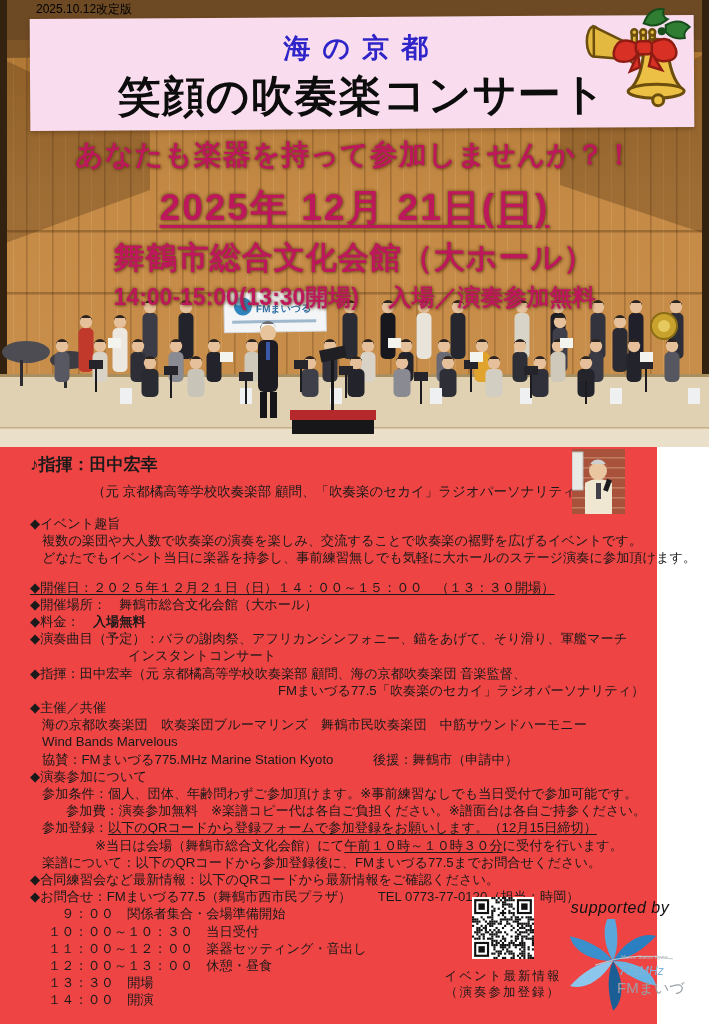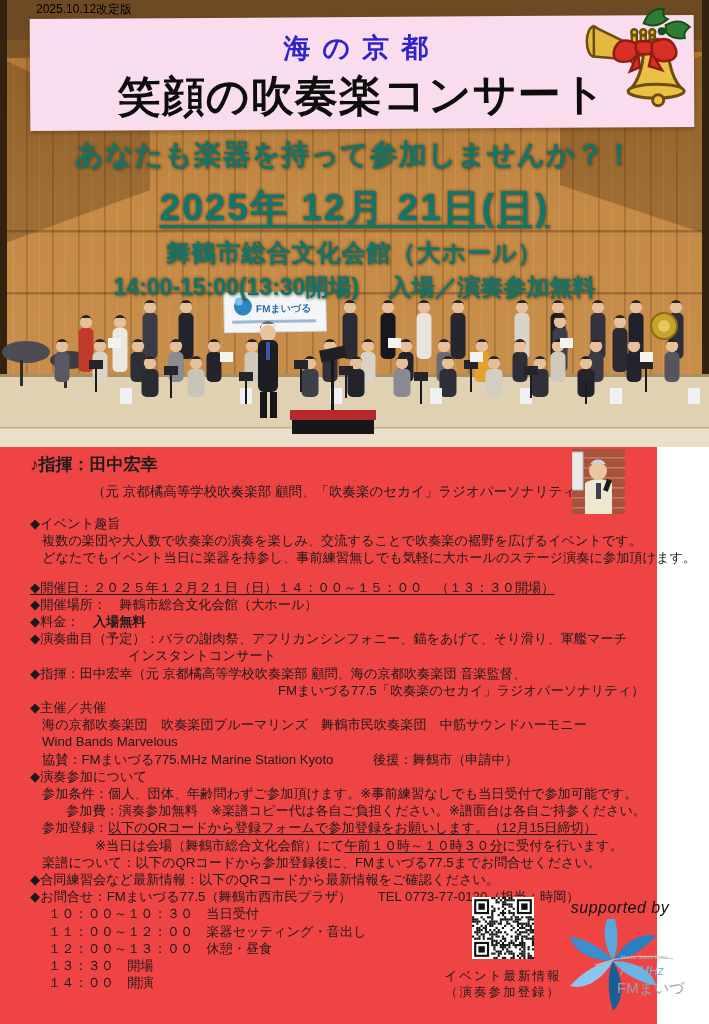--- a/index.html
+++ b/index.html
@@ -10,27 +10,27 @@
   .revision{position:absolute;top:1px;left:36px;font-size:12px;color:#000000;z-index:5;}
   
   .banner{position:absolute;left:30px;top:17px;width:664px;height:112px;background:#f9ddef;
           z-index:4;transform:rotate(-0.35deg);box-shadow:0 2px 4px rgba(60,35,10,.35);}
   .banner-subtitle{margin-top:13px;text-align:center;font-size:27px;font-weight:bold;
           color:#2f24c8;letter-spacing:12px;}
   .banner-title{margin-top:1px;text-align:center;font-size:43px;font-weight:bold;color:#0d0d0d;
           letter-spacing:1px;white-space:nowrap;}
   .trumpet-icon{position:absolute;right:-6px;top:-14px;width:118px;height:126px;}
   
-  .hero{position:absolute;top:136px;left:0;width:709px;text-align:center;color:#0f766e;
+  .hero{position:absolute;top:136px;left:0;width:709px;text-align:center;color:#be185d;
         font-weight:bold;z-index:3;
         text-shadow:1px 1px 3px rgba(90,55,15,.75),-1px -1px 3px rgba(90,55,15,.45);}
   .hero-cta{font-size:28px;letter-spacing:1px;white-space:nowrap;}
   .hero-date{font-size:37px;margin-top:9px;text-decoration:underline;text-underline-offset:5px;
         text-decoration-thickness:3px;letter-spacing:2px;}
-  .hero-venue{font-size:24px;margin-top:4px;letter-spacing:1px;}
+  .hero-venue{font-size:31px;margin-top:4px;letter-spacing:1px;}
   .hero-time{font-size:23px;margin-top:3px;}
   
   .info{position:absolute;top:447px;left:0;width:657px;height:577px;background:#ef4444;}
   .conductor-heading{padding:6px 0 0 30px;font-size:17px;font-weight:bold;}
   .conductor-sub{padding-left:92px;margin-top:7px;font-size:13.5px;}
   .portrait{position:absolute;top:2px;right:32px;width:53px;height:65px;}
   .info-lines{margin-top:14px;font-size:13.2px;line-height:17.2px;white-space:nowrap;}
   .info-line span.u{text-decoration:underline;text-underline-offset:2px;}
   .info-line span.b{font-weight:bold;}
   .qr-block{position:absolute;left:438px;top:450px;width:130px;text-align:center;}
@@ -428,20 +428,21 @@
         <div class="info-line" style="padding-left: 42px;"><span>Wind Bands Marvelous</span></div>
         <div class="info-line" style="padding-left: 42px;"><span>協賛：FMまいづる775.MHz Marine Station Kyoto　　　後援：舞鶴市（申請中）</span></div>
         <div class="info-line" style="padding-left: 30px;"><span>◆演奏参加について</span></div>
         <div class="info-line" style="padding-left: 42px;"><span>参加条件：個人、団体、年齢問わずご参加頂けます。※事前練習なしでも当日受付で参加可能です。</span></div>
         <div class="info-line" style="padding-left: 66px;"><span>参加費：演奏参加無料　※楽譜コピー代は各自ご負担ください。※譜面台は各自ご持参ください。</span></div>
         <div class="info-line" style="padding-left: 42px;"><span>参加登録：</span><span class="u">以下のQRコードから登録フォームで参加登録をお願いします。（12月15日締切）</span></div>
         <div class="info-line" style="padding-left: 95px;"><span>※当日は会場（舞鶴市総合文化会館）にて</span><span class="u">午前１０時～１０時３０分</span><span>に受付を行います。</span></div>
         <div class="info-line" style="padding-left: 42px;"><span>楽譜について：以下のQRコードから参加登録後に、FMまいづる77.5までお問合せください。</span></div>
         <div class="info-line" style="padding-left: 30px;"><span>◆合同練習会など最新情報：以下のQRコードから最新情報をご確認ください。</span></div>
         <div class="info-line" style="padding-left: 30px;"><span>◆お問合せ：FMまいづる77.5（舞鶴市西市民プラザ）　　TEL 0773-77-0120（担当：時岡）</span></div>
+        <div class="info-line" style="padding-left: 48px;"><span>　９：００　関係者集合・会場準備開始</span></div>
         <div class="info-line" style="padding-left: 48px;"><span>１０：００～１０：３０　当日受付</span></div>
         <div class="info-line" style="padding-left: 48px;"><span>１１：００～１２：００　楽器セッティング・音出し</span></div>
         <div class="info-line" style="padding-left: 48px;"><span>１２：００～１３：００　休憩・昼食</span></div>
         <div class="info-line" style="padding-left: 48px;"><span>１３：３０　開場</span></div>
         <div class="info-line" style="padding-left: 48px;"><span>１４：００　開演</span></div>
       </div>
 
     <div class="qr-block">
       <svg class="qr-svg" id="qr" viewBox="0 0 29 29">
           <rect x="0" y="0" width="29" height="29" fill="#ffffff"></rect>

